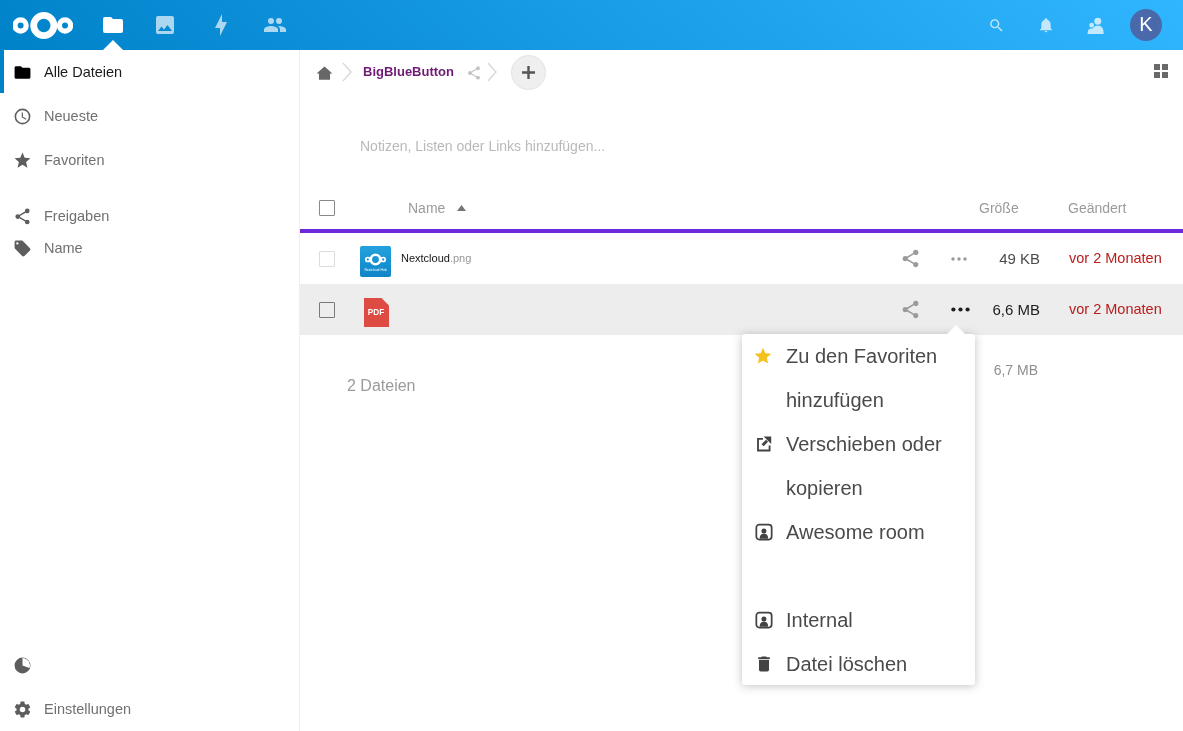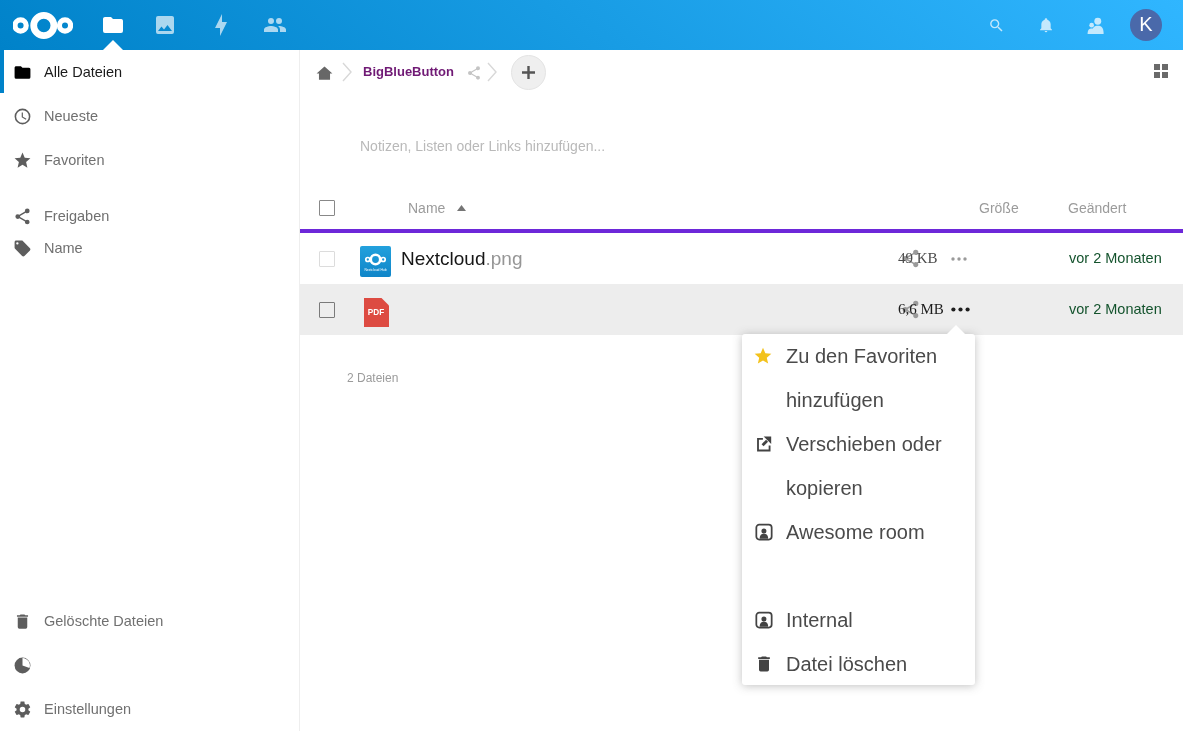--- a/index.html
+++ b/index.html
@@ -33,27 +33,27 @@
   border-radius:50%; background:#efefef; border:1px solid #e4e4e4; }
 #gridbtn { position:absolute; right:15px; top:14px; width:14px; height:14px; }
 #notes { position:absolute; left:60px; top:87.5px; font-size:14px; color:#b9b9b9; }
 
 #thead { position:absolute; left:0; top:133px; width:883px; height:50px;
   border-bottom:4px solid #6d28d9; color:#9b9b9b; font-size:14px; }
 .cb { position:absolute; width:16px; height:16px; border:1px solid #888;
   border-radius:1px; background:#fff; }
 .row { position:absolute; left:0; width:883px; height:51px; }
 .ficon { position:absolute; left:60px; top:12.5px; width:31px; height:31px; }
-.fname { position:absolute; left:101px; top:0; line-height:51px; font-size:19px; color:#161616; }
+.fname { position:absolute; left:101px; top:0; line-height:51px; font-size:11px; color:#161616; }
 .fname .ext { color:#969696; }
 .shicon { position:absolute; left:599.5px; top:15px; width:21px; height:21px; }
 .dots { position:absolute; left:644px; top:24px; width:27px; height:4px; }
-.fsize { position:absolute; left:598px; top:0; width:142px; 
-  line-height:51px; font-size:15px;font-family:Liberation Serif, serif; }
-.fdate { position:absolute; left:769px; top:0; line-height:51px; font-size:14.5px; color:#14532d; }
+.fsize { position:absolute; left:598px; top:0; width:142px; text-align:right;
+  line-height:51px; font-size:15px; }
+.fdate { position:absolute; left:769px; top:0; line-height:51px; font-size:14.5px; color:#b91c1c; }
 
 #popup { position:absolute; left:442px; top:284px; width:233px; height:351px;
   background:#fff; border-radius:3px; box-shadow:0 1px 10px rgba(77,77,77,0.35); }
 #popup .arrow { position:absolute; left:205px; top:-9px; width:0; height:0;
   border-left:9px solid transparent; border-right:9px solid transparent;
   border-bottom:9px solid #fff; }
 .mitem { position:absolute; left:0; width:233px; height:44px; }
 .mitem svg { position:absolute; left:11.5px; top:12px; width:20px; height:20px; }
 .mitem .mlbl { position:absolute; left:44px; top:0; line-height:44px;
   font-size:20px; color:#4a4a4a; }
@@ -122,26 +122,20 @@
         <path fill="#5d5d5d" d="M18,16.08C17.24,16.08 16.56,16.38 16.04,16.85L8.91,12.7C8.96,12.47 9,12.24 9,12C9,11.76 8.96,11.53 8.91,11.3L15.96,7.19C16.5,7.69 17.21,8 18,8A3,3 0 0,0 21,5A3,3 0 0,0 18,2A3,3 0 0,0 15,5C15,5.24 15.04,5.47 15.09,5.7L8.04,9.81C7.5,9.31 6.79,9 6,9A3,3 0 0,0 3,12A3,3 0 0,0 6,15C6.79,15 7.5,14.69 8.04,14.19L15.16,18.34C15.11,18.55 15.08,18.77 15.08,19C15.08,20.61 16.39,21.91 18,21.91C19.61,21.91 20.92,20.61 20.92,19A2.92,2.92 0 0,0 18,16.08Z"></path>
       </svg>
     <div class="lbl">Freigaben</div>
   </div>
   <div class="navitem" style="top:176px">
     <svg viewBox="0 0 24 24">
         <path fill="#5d5d5d" d="M5.5,7A1.5,1.5 0 0,1 4,5.5A1.5,1.5 0 0,1 5.5,4A1.5,1.5 0 0,1 7,5.5A1.5,1.5 0 0,1 5.5,7M21.41,11.58L12.41,2.58C12.05,2.22 11.55,2 11,2H4C2.89,2 2,2.89 2,4V11C2,11.55 2.22,12.05 2.59,12.41L11.58,21.41C11.95,21.77 12.45,22 13,22C13.55,22 14.05,21.77 14.41,21.41L21.41,14.41C21.78,14.05 22,13.55 22,13C22,12.44 21.77,11.94 21.41,11.58Z"></path>
       </svg>
     <div class="lbl">Name</div>
   </div>
-  <div class="navitem" style="top:549px">
-    <svg viewBox="0 0 24 24">
-        <path fill="#5d5d5d" d="M19,4H15.5L14.5,3H9.5L8.5,4H5V6H19M6,19A2,2 0 0,0 8,21H16A2,2 0 0,0 18,19V7H6V19Z"></path>
-      </svg>
-    <div class="lbl">Gelöschte Dateien</div>
-  </div>
   <div class="navitem" style="top:593px">
     <svg viewBox="0 0 24 24">
       <path fill="#5d5d5d" d="M12,2A10,10 0 0,0 2,12A10,10 0 0,0 12,22A10,10 0 0,0 22,12A10,10 0 0,0 12,2Z"></path>
       <path fill="#fff" d="M12,12 L12,2.6 A9.4,9.4 0 0,1 20.8,15.2 Z"></path>
     </svg>
   </div>
   <div class="navitem" style="top:637px">
     <svg viewBox="0 0 24 24">
         <path fill="#5d5d5d" d="M12,15.5A3.5,3.5 0 0,1 8.5,12A3.5,3.5 0 0,1 12,8.5A3.5,3.5 0 0,1 15.5,12A3.5,3.5 0 0,1 12,15.5M19.43,12.97C19.47,12.65 19.5,12.33 19.5,12C19.5,11.67 19.47,11.34 19.43,11L21.54,9.37C21.73,9.22 21.78,8.95 21.66,8.73L19.66,5.27C19.54,5.05 19.27,4.96 19.05,5.05L16.56,6.05C16.04,5.66 15.5,5.32 14.87,5.07L14.5,2.42C14.46,2.18 14.25,2 14,2H10C9.75,2 9.54,2.18 9.5,2.42L9.13,5.07C8.5,5.32 7.96,5.66 7.44,6.05L4.95,5.05C4.73,4.96 4.46,5.05 4.34,5.27L2.34,8.73C2.21,8.95 2.27,9.22 2.46,9.37L4.57,11C4.53,11.34 4.5,11.67 4.5,12C4.5,12.33 4.53,12.65 4.57,12.97L2.46,14.63C2.27,14.78 2.21,15.05 2.34,15.27L4.34,18.73C4.46,18.95 4.73,19.03 4.95,18.95L7.44,17.94C7.96,18.34 8.5,18.68 9.13,18.93L9.5,21.58C9.54,21.82 9.75,22 10,22H14C14.25,22 14.46,21.82 14.5,21.58L14.87,18.93C15.5,18.67 16.04,18.34 16.56,17.94L19.05,18.95C19.27,19.03 19.54,18.95 19.66,18.73L21.66,15.27C21.78,15.05 21.73,14.78 21.54,14.63L19.43,12.97Z"></path>
       </svg>
@@ -225,21 +219,21 @@
       </svg>
     <svg class="dots" style="left:651px;top:23px;width:19px;height:5px" viewBox="0 0 19 5">
       <circle cx="2.4" cy="2.5" r="2.1" fill="#1e1e1e"></circle>
         <circle cx="9.5" cy="2.5" r="2.1" fill="#1e1e1e"></circle>
         <circle cx="16.6" cy="2.5" r="2.1" fill="#1e1e1e"></circle>
     </svg>
     <div class="fsize" style="color:#1d1d1d">6,6 MB</div>
     <div class="fdate">vor 2 Monaten</div>
   </div>
   <div class="row" style="top:295px;height:50px">
-    <div style="position:absolute;left:47px;top:8px;line-height:50px;font-size:12px;color:#9b9b9b">2 Dateien</div>
+    <div style="position:absolute;left:47px;top:16px;line-height:50px;font-size:16px;color:#9b9b9b">2 Dateien</div>
     <div class="fsize" style="color:#8f8f8f;font-size:14px;line-height:50px;top:0;width:140px">6,7 MB</div>
   </div>
   <div id="popup">
     <div class="arrow"></div>
     <div class="mitem" style="top:0">
       <svg style="left:10.5px" viewBox="0 0 24 24">
           <path fill="#f3c21c" d="M12,17.27L18.18,21L16.54,13.97L22,9.24L14.81,8.63L12,2L9.19,8.63L2,9.24L7.45,13.97L5.82,21L12,17.27Z"></path>
         </svg>
       <div class="mlbl">Zu den Favoriten hinzufügen</div>
     </div>

